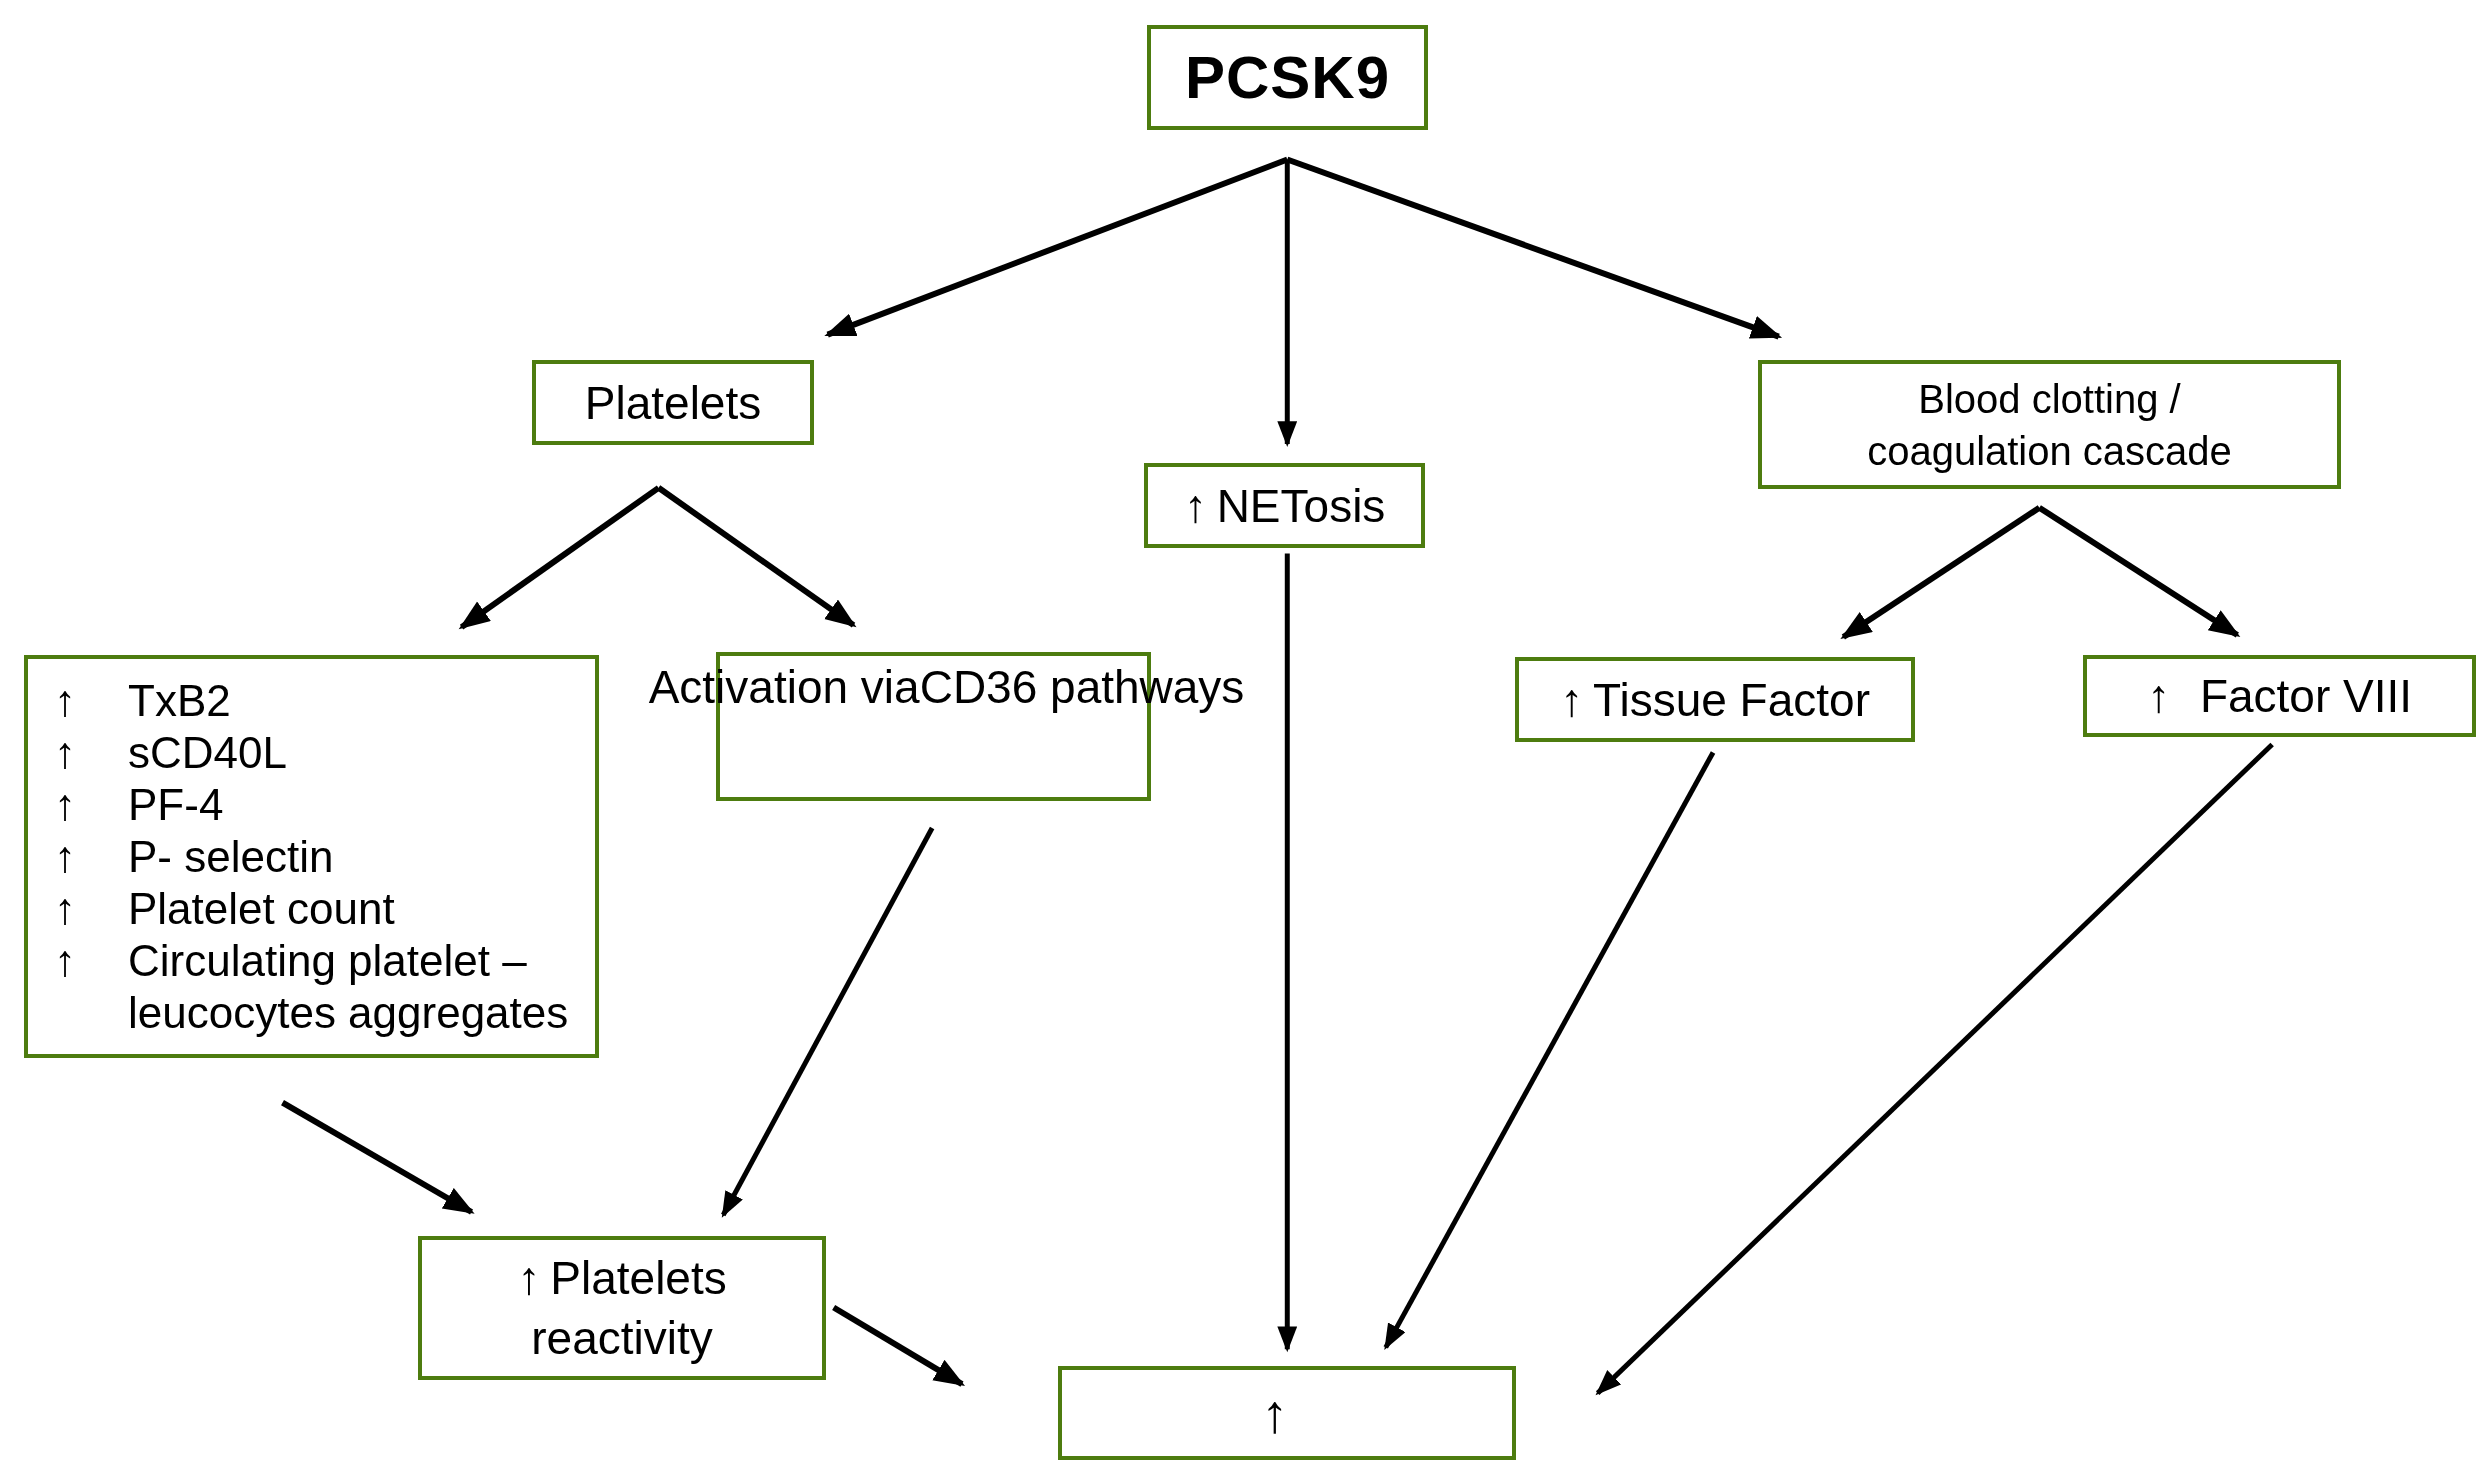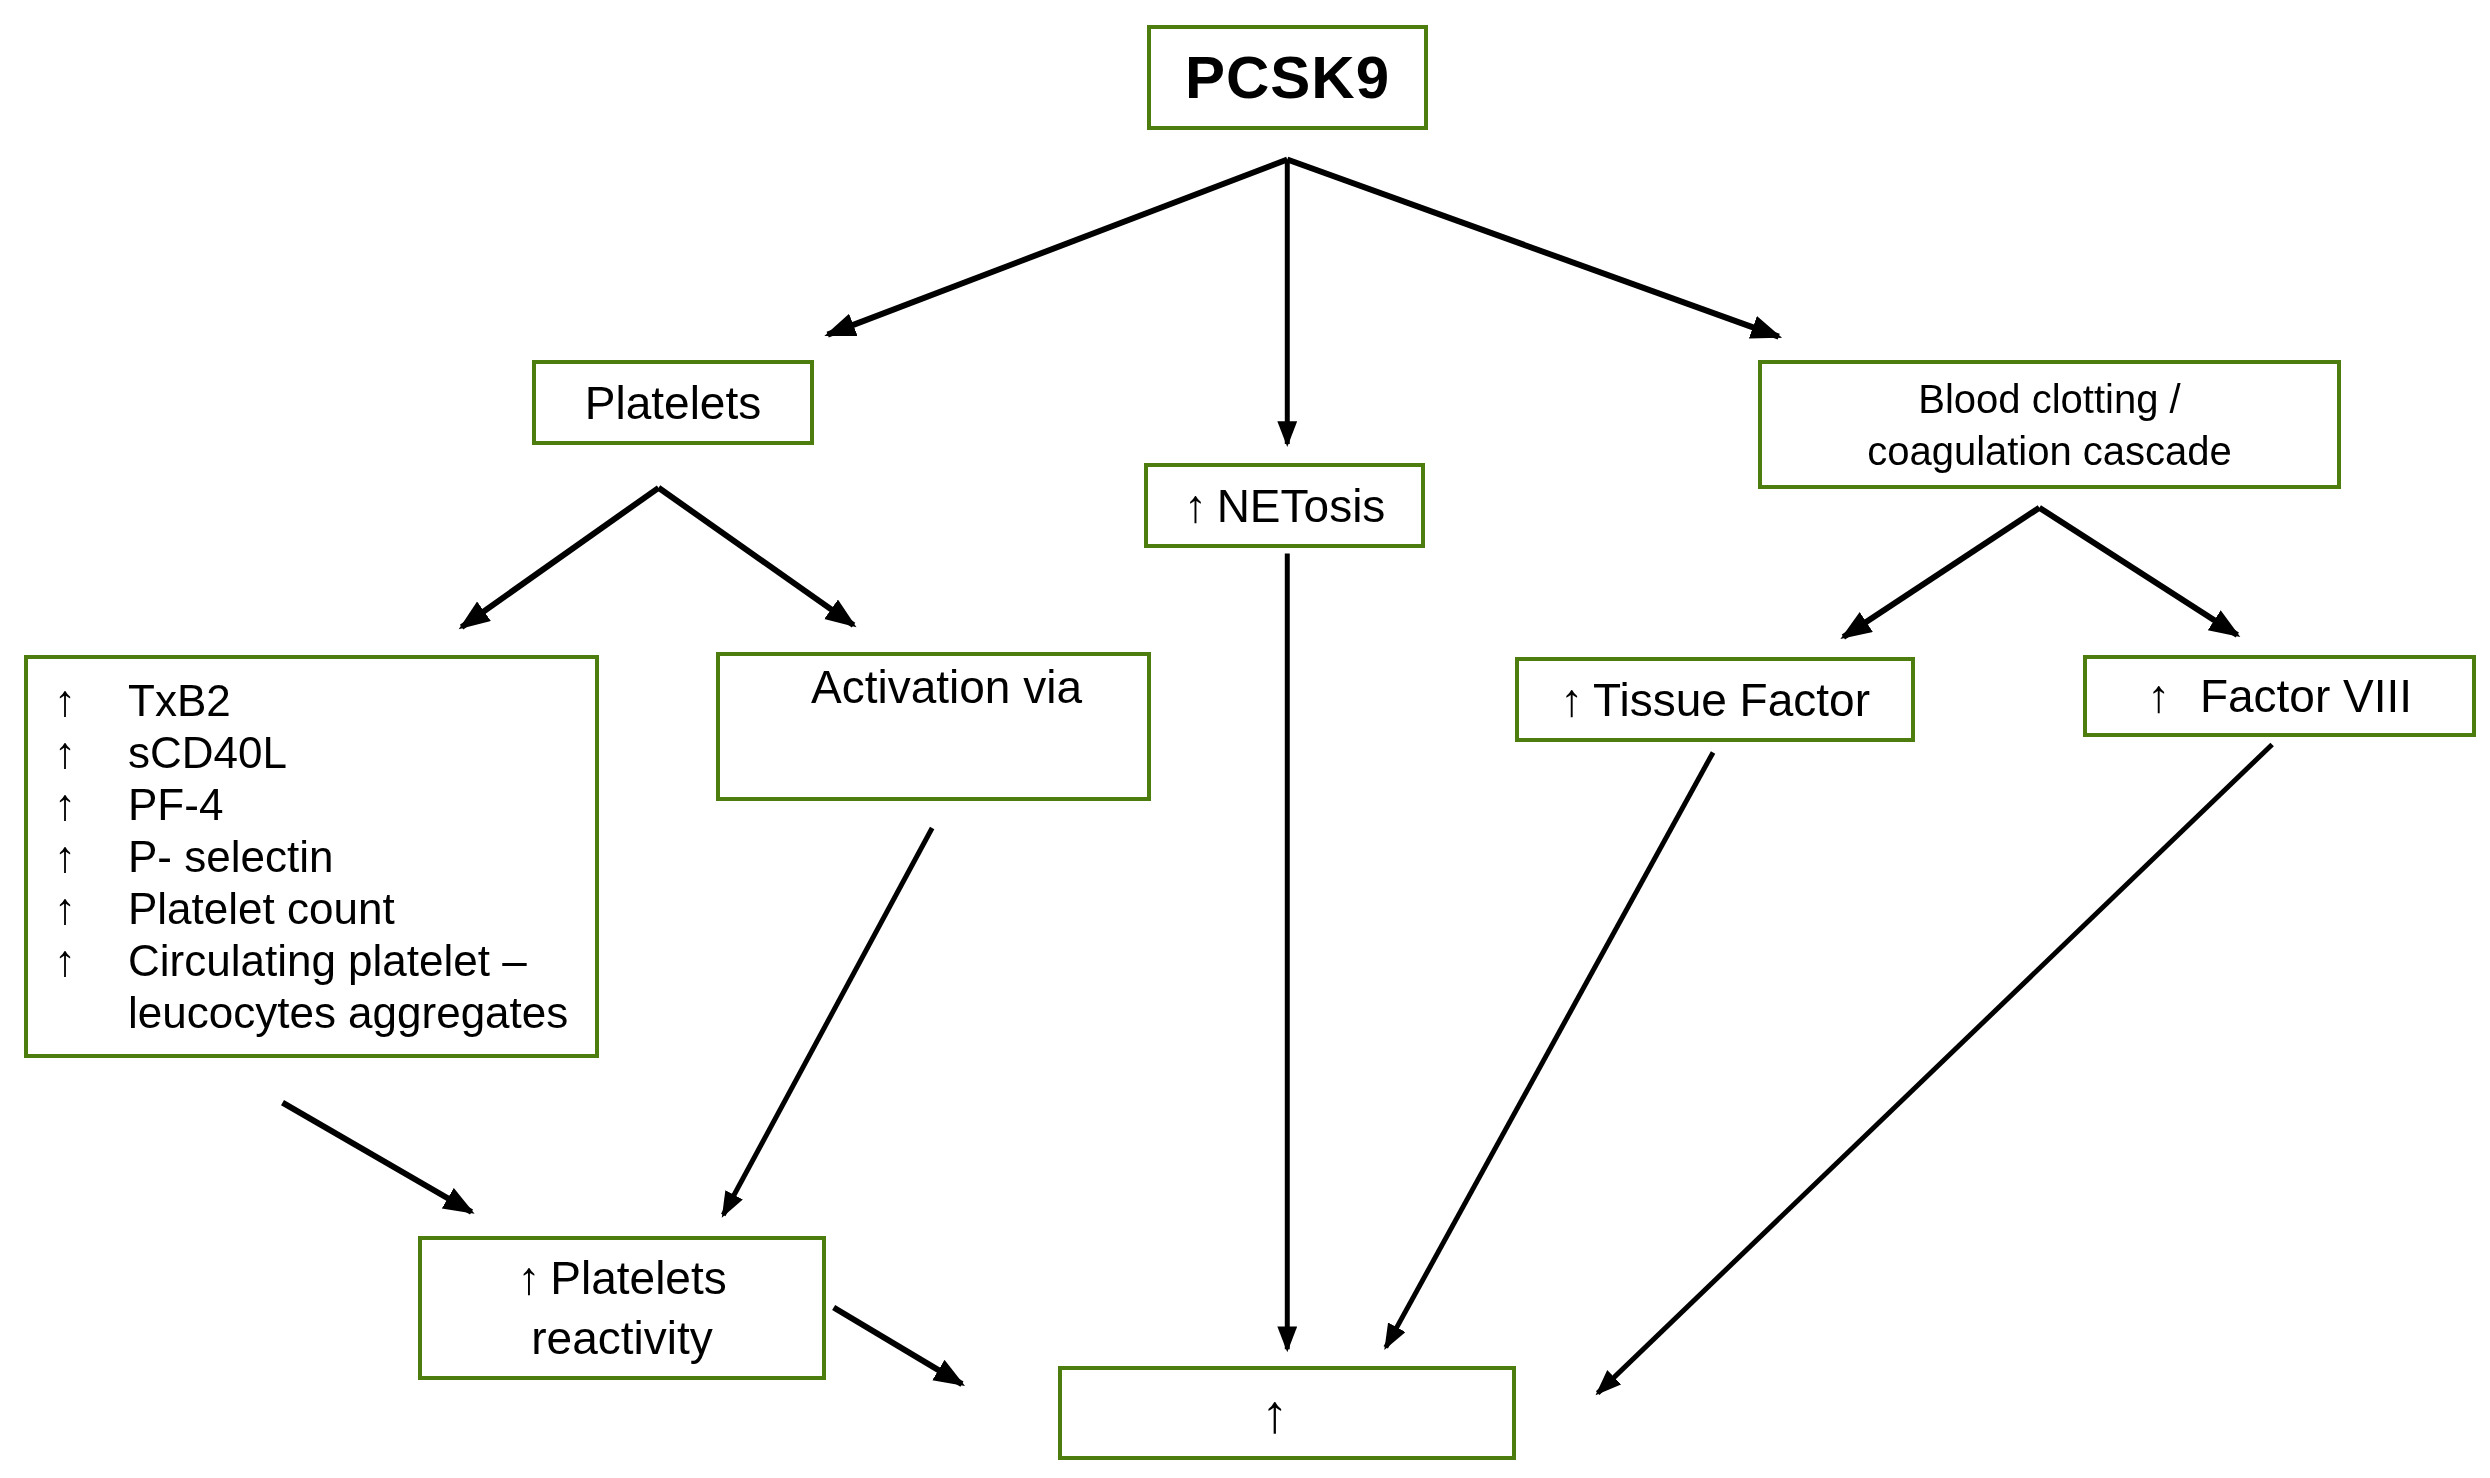--- a/index.html
+++ b/index.html
@@ -114,20 +114,21 @@
       <span class="mup">↑</span>
       <span class="mlabel">
         <span>Circulating platelet –</span><br>
         <span>leucocytes aggregates</span>
       </span>
     </div>
   </div>
 
   <div class="box" id="cd36">
     <div>Activation via</div>
+    <div>CD36 pathways</div>
   </div>
 
   <div class="box" id="tissue-factor">
     <span class="up">↑</span>
     <span>Tissue Factor</span>
   </div>
 
   <div class="box" id="factor-viii">
     <span class="up">↑</span>
     <span>Factor VIII</span>

